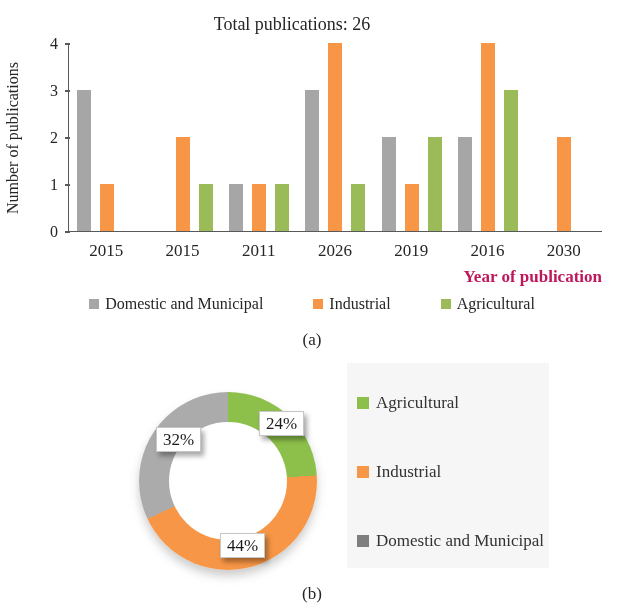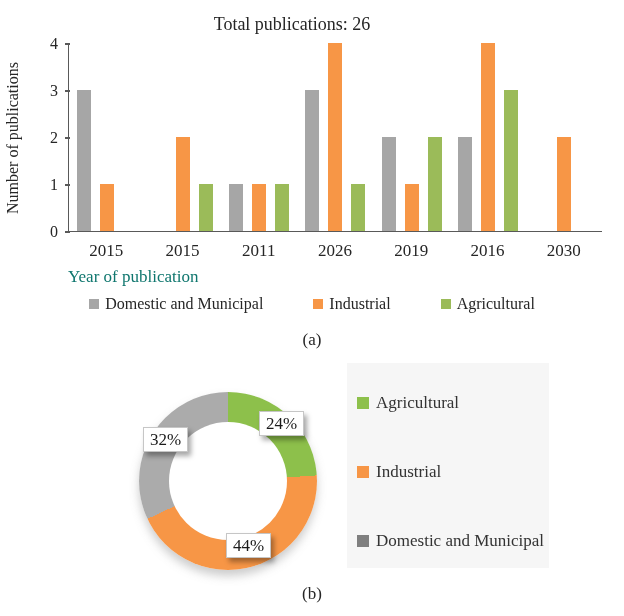--- a/index.html
+++ b/index.html
@@ -27,42 +27,42 @@
     display:flex; align-items:flex-end; justify-content:space-around; }
   .bar-group { flex:1; height:100%; display:flex; align-items:flex-end;
     justify-content:center; gap:9px; }
   .bar { width:14px; }
 
   #x-labels { position:absolute; left:68px; top:241px; width:534px;
     display:flex; justify-content:space-between; }
   #x-labels .xlab { font-size:17px; color:#262626; flex:1; text-align:center; }
 
   .x-axis-title { position:absolute; left:68px; top:267px; width:534px;
-    text-align:left; font-size:17px; color:#0f766e; }
+    text-align:right; font-size:17px; color:#be185d;font-weight:bold; }
 
   #legend-a { position:absolute; left:0; top:295px; width:624px;
     display:flex; justify-content:center; gap:50px; }
   .legend-a-item { display:flex; align-items:center; font-size:16px; color:#262626; }
   .legend-a-item .sw { width:10px; height:10px; margin-right:6px; display:inline-block; }
 
   .panel-label-a { position:absolute; left:0; top:330px; width:624px;
     text-align:center; font-size:17px; color:#262626; }
 
   
   #donut { position:absolute; left:139px; top:392px; width:178px; height:178px;
     border-radius:50%; box-shadow:0 6px 10px rgba(110,110,110,0.35); }
   #donut::after { content:""; position:absolute; inset:30px; background:#ffffff;
     border-radius:50%; }
 
   .pct-box { position:absolute; background:#ffffff; border:1px solid #c6c6c6;
     box-shadow:3px 4px 5px rgba(0,0,0,0.35); padding:0 6px; font-size:17px;
     color:#1a1a1a; line-height:23px; }
   .pct-agr { left:259px; top:411px; }
-  .pct-dm  { left:143px; top:427px; }
-  .pct-ind { left:226px; top:533px; }
+  .pct-dm  { left:156px; top:427px; }
+  .pct-ind { left:220px; top:533px; }
 
   #legend-b { position:absolute; left:347px; top:363px; width:202px; height:205px;
     background:#f6f6f6; }
   .legend-b-item { position:absolute; left:10px; display:flex; align-items:center;
     font-size:17px; color:#333333; white-space:nowrap; }
   .legend-b-item .sw { width:12px; height:12px; margin-right:7px; display:inline-block; }
   .lb-0 { top:30px; } .lb-1 { top:99px; } .lb-2 { top:168px; }
 
   .panel-label-b { position:absolute; left:0; top:584px; width:624px;
     text-align:center; font-size:17px; color:#262626; }

